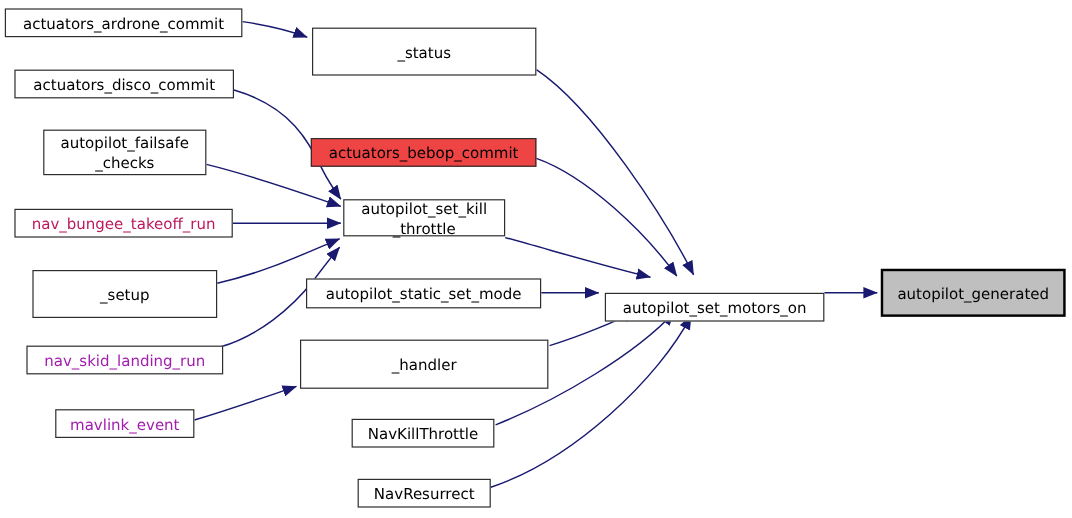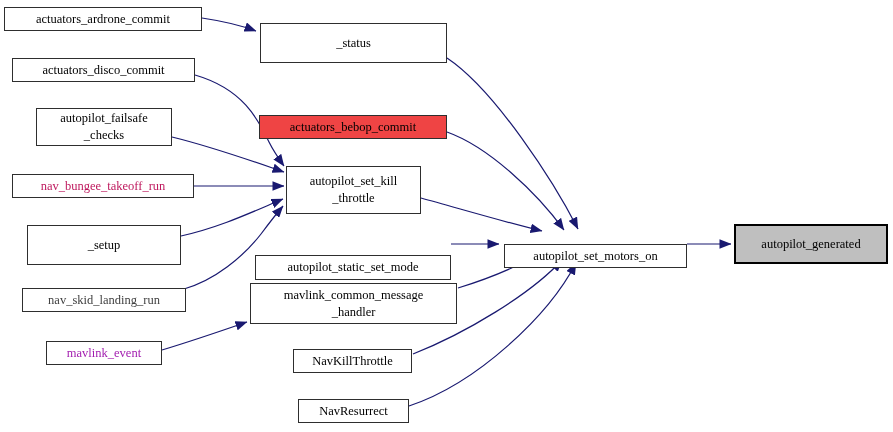--- a/index.html
+++ b/index.html
@@ -47,21 +47,21 @@
     border: 2px solid #6d28d9;
     cursor: default;
   }
   .node .label-line {
     pointer-events: none;
   }
 </style>
 </head>
 <body>
 
-<div class="stage" style="background: rgb(255, 255, 255); font-family: Liberation Serif, serif; --edge-color: #191970;">
+<div class="stage" style="background: rgb(255, 255, 255); --edge-color: #191970;">
   <svg class="edges-layer" width="893" height="432" viewBox="0 0 893 432" xmlns="http://www.w3.org/2000/svg">
     <defs>
       <marker id="arrow" viewBox="0 0 10 8" refX="9.6" refY="4" markerWidth="12" markerHeight="9.6" orient="auto" markerUnits="userSpaceOnUse">
         <path d="M 0 0 L 10 4 L 0 8 Z" fill="#191970"></path>
       </marker>
     </defs>
     <g id="edge-group">
         <path d="M 202 18 C 222 21 240 25 256 31" class="edge" marker-end="url(#arrow)"></path>
         <path d="M 447 58 C 495 90 554 182 578 229" class="edge" marker-end="url(#arrow)"></path>
         <path d="M 195 75 C 243 89 258 119 269 142 C 274 152 279 159 284 166" class="edge" marker-end="url(#arrow)"></path>
@@ -89,41 +89,40 @@
       <div class="node" style="left: 36px; top: 108px; width: 136px; height: 38px; background: rgb(255, 255, 255); border-color: rgb(46, 46, 46); color: rgb(0, 0, 0);">
         <div class="label-line">autopilot_failsafe</div>
         <div class="label-line">_checks</div>
       </div>
       <div class="node" style="left: 12px; top: 174px; width: 182px; height: 24px; background: rgb(255, 255, 255); border-color: rgb(46, 46, 46); color: #be185d;">
         <div class="label-line">nav_bungee_takeoff_run</div>
       </div>
       <div class="node" style="left: 27px; top: 225px; width: 154px; height: 40px; background: rgb(255, 255, 255); border-color: rgb(46, 46, 46); color: rgb(0, 0, 0);">
         <div class="label-line">_setup</div>
       </div>
-      <div class="node" style="left: 22px; top: 288px; width: 164px; height: 24px; background: rgb(255, 255, 255); border-color: rgb(46, 46, 46); color: #404040;">
+      <div class="node" style="left: 22px; top: 288px; width: 164px; height: 24px; background: rgb(255, 255, 255); border-color: rgb(46, 46, 46); color: #a21caf;">
         <div class="label-line">nav_skid_landing_run</div>
       </div>
       <div class="node" style="left: 46px; top: 341px; width: 116px; height: 24px; background: rgb(255, 255, 255); border-color: rgb(46, 46, 46); color: #a21caf;">
         <div class="label-line">mavlink_event</div>
       </div>
       <div class="node" style="left: 260px; top: 23px; width: 187px; height: 40px; background: rgb(255, 255, 255); border-color: rgb(46, 46, 46); color: rgb(0, 0, 0);">
         <div class="label-line">_status</div>
       </div>
       <div class="node" style="left: 259px; top: 115px; width: 188px; height: 24px; background: #ef4444; border-color: rgb(46, 46, 46); color: rgb(0, 0, 0);">
         <div class="label-line">actuators_bebop_commit</div>
       </div>
-      <div class="node" style="left: 286px; top: 166px; width: 135px; height: 48px; background: rgb(255, 255, 255); border-color: rgb(46, 46, 46); color: rgb(0, 0, 0); justify-content: center;">
+      <div class="node" style="left: 286px; top: 166px; width: 135px; height: 31px; background: rgb(255, 255, 255); border-color: rgb(46, 46, 46); color: rgb(0, 0, 0); justify-content: center;">
         <div class="label-line">autopilot_set_kill</div>
         <div class="label-line">_throttle</div>
       </div>
-      <div class="node" style="left: 255px; top: 232px; width: 196px; height: 25px; background: rgb(255, 255, 255); border-color: rgb(46, 46, 46); color: rgb(0, 0, 0); margin-top: 23px;">
+      <div class="node" style="left: 255px; top: 232px; width: 196px; height: 25px; background: rgb(255, 255, 255); border-color: rgb(46, 46, 46); color: rgb(0, 0, 0);">
         <div class="label-line">autopilot_static_set_mode</div>
       </div>
       <div class="node" style="left: 250px; top: 283px; width: 207px; height: 41px; background: rgb(255, 255, 255); border-color: rgb(46, 46, 46); color: rgb(0, 0, 0);">
-        <div class="label-line">mavlink_common_message</div>
         <div class="label-line">_handler</div>
       </div>
       <div class="node" style="left: 293px; top: 349px; width: 119px; height: 24px; background: rgb(255, 255, 255); border-color: rgb(46, 46, 46); color: rgb(0, 0, 0);">
         <div class="label-line">NavKillThrottle</div>
       </div>
       <div class="node" style="left: 298px; top: 399px; width: 111px; height: 24px; background: rgb(255, 255, 255); border-color: rgb(46, 46, 46); color: rgb(0, 0, 0); align-items: center;">
         <div class="label-line">NavResurrect</div>
       </div>
       <div class="node" style="left: 504px; top: 232px; width: 183px; height: 24px; background: rgb(255, 255, 255); border-color: rgb(46, 46, 46); color: rgb(0, 0, 0); margin-top: 12px;">
         <div class="label-line">autopilot_set_motors_on</div>

